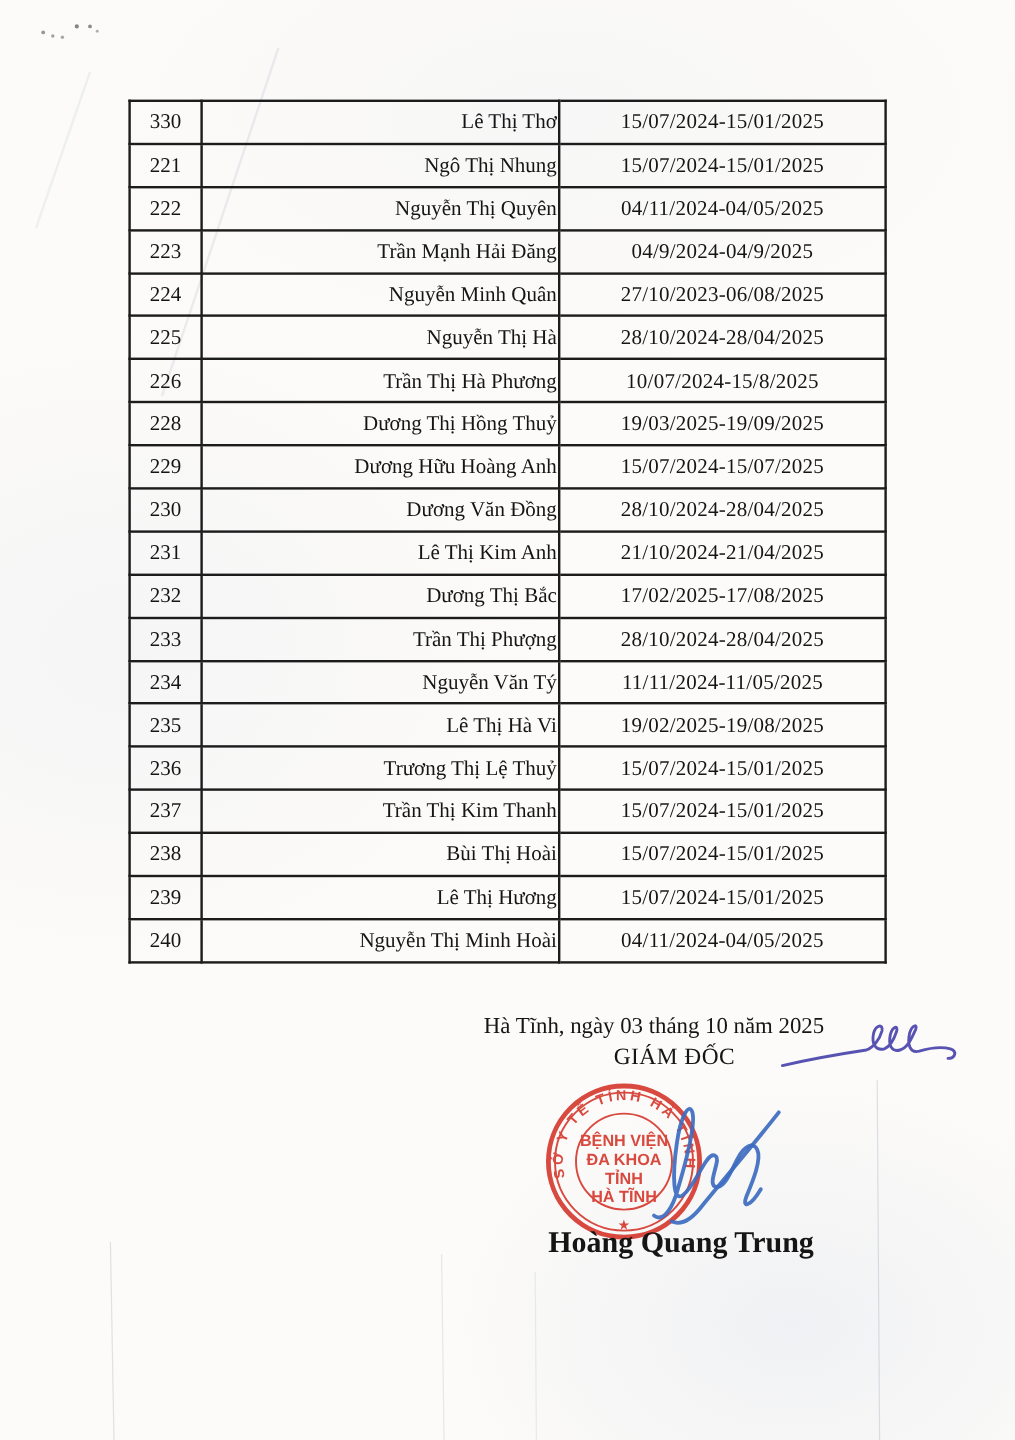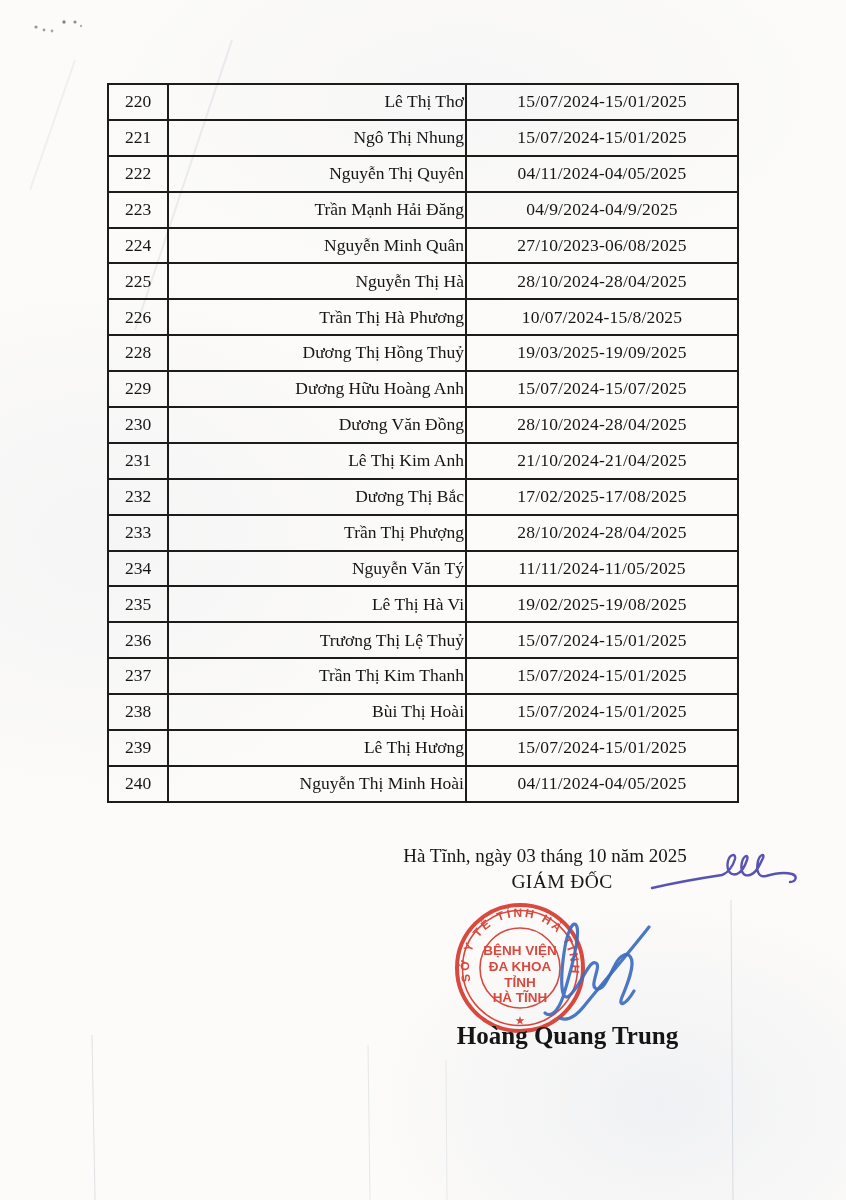--- a/index.html
+++ b/index.html
@@ -73,21 +73,21 @@
   </svg>
 
   <table class="roster">
     <colgroup>
       <col style="width:60px">
       <col style="width:298px">
       <col style="width:272px">
     </colgroup>
     <tbody>
         <tr>
-          <td class="c-no">220</td>
+          <td class="c-no">330</td>
           <td class="c-name">Lê Thị Thơ</td>
           <td class="c-period">15/07/2024-15/01/2025</td>
         </tr>
         <tr>
           <td class="c-no">221</td>
           <td class="c-name">Ngô Thị Nhung</td>
           <td class="c-period">15/07/2024-15/01/2025</td>
         </tr>
         <tr>
           <td class="c-no">222</td>

